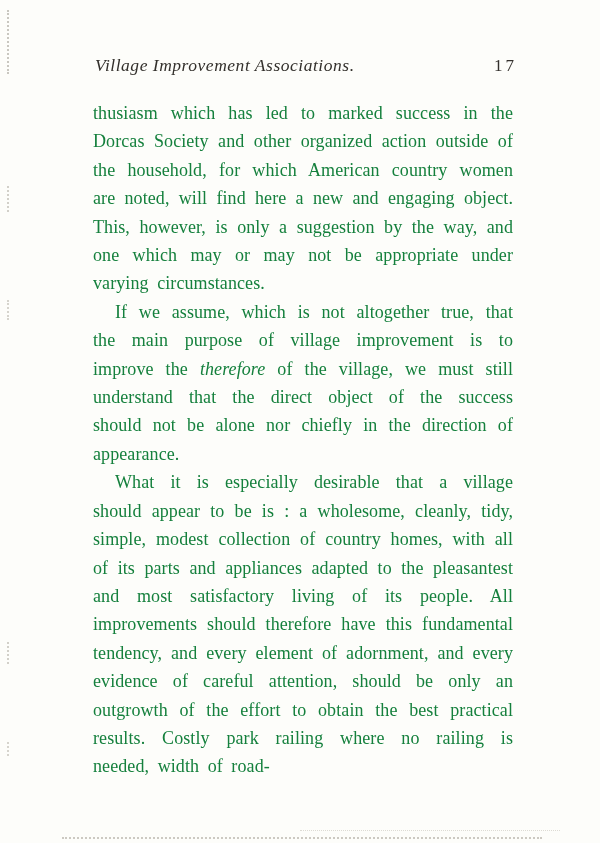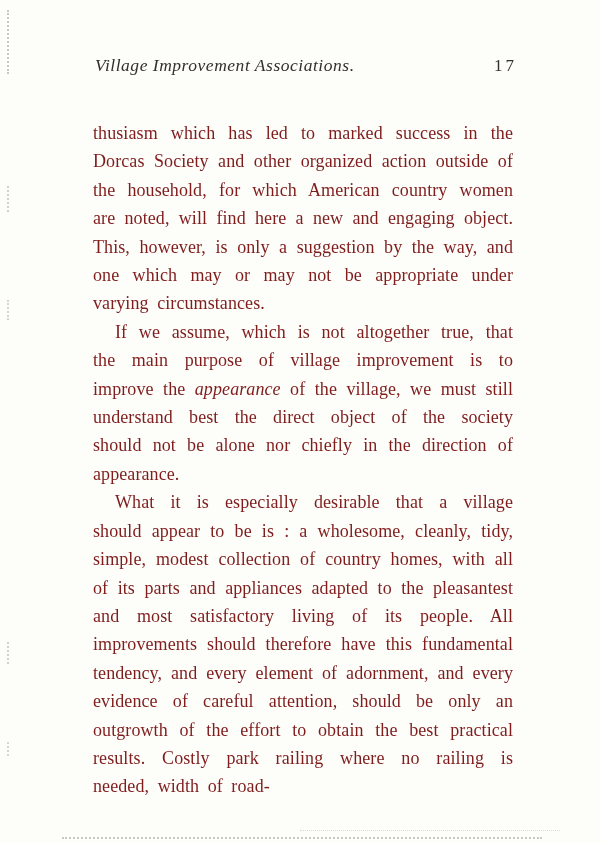--- a/index.html
+++ b/index.html
@@ -39,22 +39,21 @@
 
   
   .page-body {
     position: absolute;
     top: 99px; left: 93px; width: 420px;
     font-size: 18px;
     line-height: 28.4px;
     text-align: justify;
     word-spacing: 0.22em;
     letter-spacing: 0.005em;
-    color: #7f1d1d;
-    margin-top: 20px;
+    color: #15803d;
   }
   .para { text-indent: 0; margin: 0; }
   .para.indented { text-indent: 22px; }
   .italic { font-style: italic; }
 
   
   .artifact { position: absolute; pointer-events: none; }
   .art-left-1 { left: 7px; top: 10px;  height: 64px; width: 0; border-left: 2px dotted #c9c7c0; }
   .art-left-2 { left: 7px; top: 186px; height: 26px; width: 0; border-left: 2px dotted #d2d0c9; }
   .art-left-3 { left: 7px; top: 300px; height: 20px; width: 0; border-left: 2px dotted #d6d4cd; }
@@ -76,17 +75,17 @@
   <div class="artifact art-bottom"></div>
   <div class="artifact art-bottom-2"></div>
 
   <header class="page-header">
     <span class="running-title">Village Improvement Associations.</span>
     <span class="page-number">17</span>
   </header>
 
   <main class="page-body" id="paragraphs-container">
       <p class="para"><span>thusiasm which has led to marked success in the Dorcas Society and other organized action outside of the household, for which American country women are noted, will find here a new and engaging object. This, however, is only a suggestion by the way, and one which may or may not be appropriate under varying circumstances.</span></p>
-      <p class="para indented"><span>If we assume, which is not altogether true, that the main purpose of village improvement is to improve the </span><span class="italic">appearance</span><span> of the village, we must still understand best the direct object of the society should not be alone nor chiefly in the direction of appearance.</span></p>
+      <p class="para indented"><span>If we assume, which is not altogether true, that the main purpose of village improvement is to improve the </span><span class="italic">therefore</span><span> of the village, we must still understand that the direct object of the success should not be alone nor chiefly in the direction of appearance.</span></p>
       <p class="para indented"><span>What it is especially desirable that a village should appear to be is : a wholesome, cleanly, tidy, simple, modest collection of country homes, with all of its parts and appliances adapted to the pleasantest and most satisfactory living of its people. All improvements should therefore have this fundamental tendency, and every element of adornment, and every evidence of careful attention, should be only an outgrowth of the effort to obtain the best practical results. Costly park railing where no railing is needed, width of road-</span></p>
     </main>
 
 </div>
 
 </body></html>

